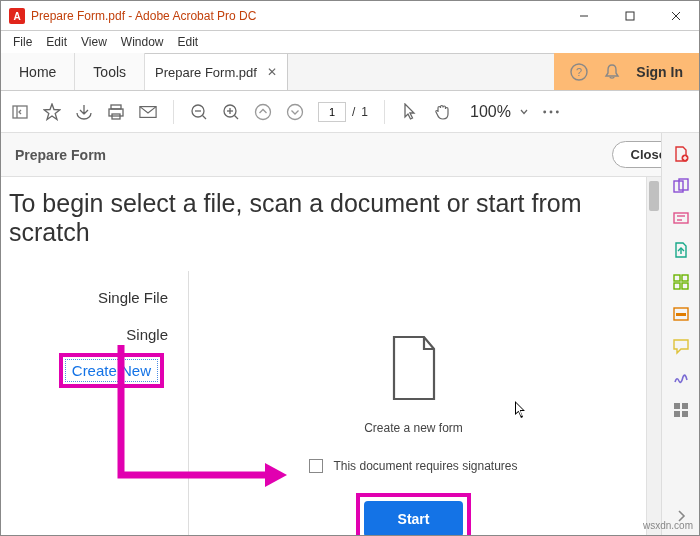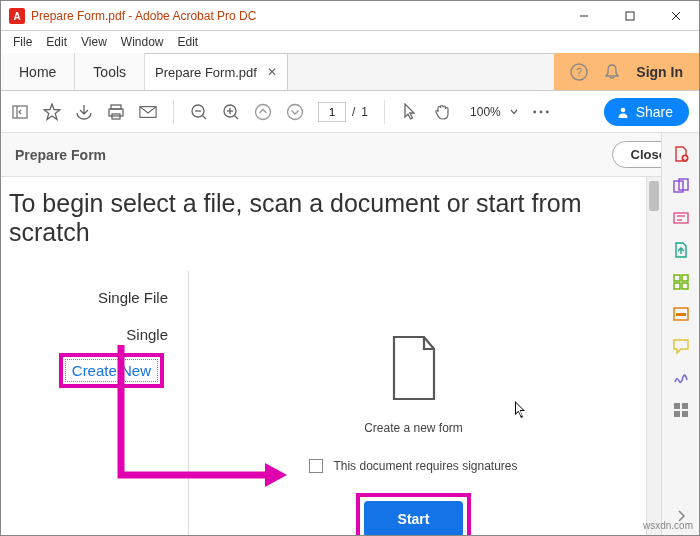--- a/index.html
+++ b/index.html
@@ -16,21 +16,21 @@
   .doc-tab { display: flex; align-items: center; padding: 0 10px; background: #fff; border-top: 1px solid #ccc; border-right: 1px solid #ccc; gap: 10px; font-size: 13px; position: relative; }
   .doc-tab .x { color: #666; font-size: 12px; }
   .tab-spacer { flex: 1; border-top: 1px solid #ccc; background: #f5f5f5; }
   .rightnav { display: flex; align-items: center; gap: 16px; padding: 0 16px; }
   .signin { font-weight: 600; font-size: 14px; }
   .toolbar { height: 42px; display: flex; align-items: center; gap: 14px; padding: 0 10px; border-bottom: 1px solid #e0e0e0; }
   .toolbar .sep { width: 1px; height: 24px; background: #e0e0e0; margin: 0 2px; }
   .toolbar .ico { width: 18px; height: 18px; display: flex; align-items: center; justify-content: center; color: #555; }
   .pagectr { display: flex; align-items: center; gap: 6px; font-size: 12px; color: #333; }
   .pagectr input { width: 28px; height: 20px; border: 1px solid #ccc; text-align: center; font-size: 11px; }
-  .zoom { display: flex; align-items: center; gap: 4px; font-size: 12px; }
+  .zoom { display: flex; align-items: center; gap: 4px; font-size: 16px; }
   .zoom .zbox { border: 1px solid transparent; padding: 2px 4px; }
   .sharebtn { margin-left: auto; background: #0a84ff; color: #fff; border-radius: 18px; padding: 6px 16px 6px 12px; display: flex; align-items: center; gap: 6px; font-size: 14px; }
   .subhdr { height: 44px; display: flex; align-items: center; padding: 0 14px; background: #f8f8f8; border-bottom: 1px solid #e0e0e0; gap: 32px; }
   .subhdr .label { font-weight: 600; color: #555; font-size: 14px; }
   .closebtn { margin-left: auto; border: 1px solid #aaa; border-radius: 16px; padding: 5px 18px; font-size: 13px; font-weight: 600; background: #fff; }
   .workarea { position: absolute; top: 176px; bottom: 0; left: 0; right: 0; display: flex; }
   .content { flex: 1; position: relative; padding: 10px 8px; overflow: hidden; }
   .headline { font-size: 25px; font-weight: 400; color: #333; margin: 2px 0 24px 0; }
   .cols { display: flex; }
   .leftlist { width: 180px; border-right: 1px solid #ddd; padding-top: 8px; }
@@ -190,27 +190,20 @@
         <polyline points="1,1 4,4.5 7,1" fill="none" stroke="#666" stroke-width="1.2"></polyline>
       </svg>
   </div>
   <div class="ico">
       <svg width="20" height="6" viewBox="0 0 20 6">
         <circle cx="3" cy="3" r="1.6" fill="#666"></circle>
         <circle cx="10" cy="3" r="1.6" fill="#666"></circle>
         <circle cx="17" cy="3" r="1.6" fill="#666"></circle>
       </svg>
     </div>
-  <div class="sharebtn">
-    <svg width="14" height="14" viewBox="0 0 14 14">
-        <circle cx="7" cy="5" r="2.3" fill="#fff"></circle>
-        <path d="M2.5 13 Q2.5 8.5 7 8.5 Q11.5 8.5 11.5 13 Z" fill="#fff"></path>
-      </svg>
-    <span>Share</span>
-  </div>
 </div>
 
 <div class="subhdr">
   <div class="label">Prepare Form</div>
   <div class="closebtn">Close</div>
 </div>
 
 <div class="sidepanel">
   <svg class="sico" viewBox="0 0 18 18">
       <path d="M4 2 L11 2 L14 5 L14 16 L4 16 Z" fill="none" stroke="#d33" stroke-width="1.4"></path>

